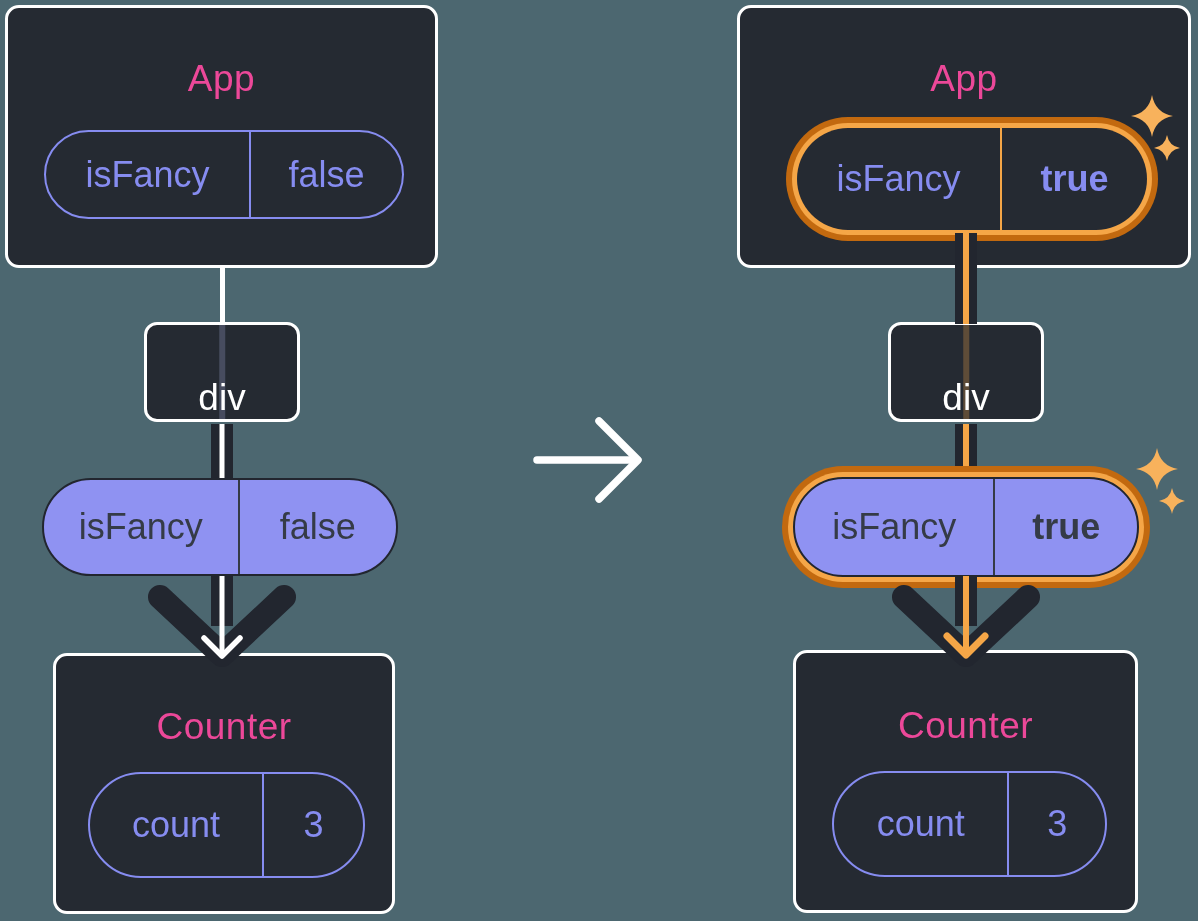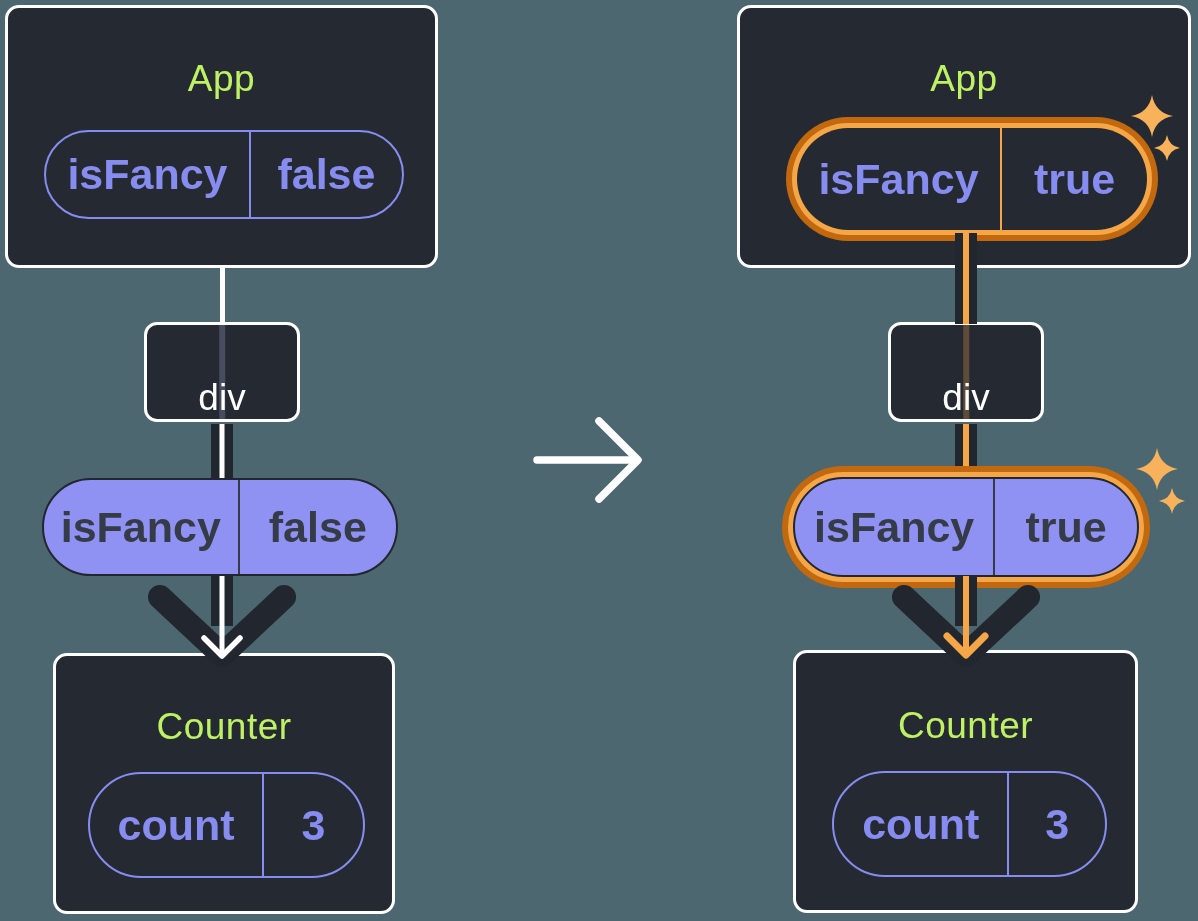--- a/index.html
+++ b/index.html
@@ -8,29 +8,29 @@
     background:var(--background,#4C6770);
     font-family:"Liberation Sans","DejaVu Sans",sans-serif;
   }
   .card{
     position:absolute;background:var(--card,#252A32);
     border:3.5px solid var(--card-border,#fff);
     border-radius:14px;box-sizing:border-box;z-index:1;
   }
   .card-title{
     position:absolute;left:0;right:0;text-align:center;
-    color:#bef264;font-size:37px;font-weight:500;letter-spacing:.5px;
+    color:#ec4899;font-size:37px;font-weight:500;letter-spacing:.5px;
   }
   .pill{
     position:absolute;display:flex;box-sizing:border-box;
     border-radius:60px;overflow:hidden;z-index:2;
   }
   .pill .cell{
     flex:0 0 auto;display:flex;align-items:center;justify-content:center;
-    font-size:43px;box-sizing:border-box;font-weight:bold;
+    font-size:36px;box-sizing:border-box;
   }
   .pill.outline{border:2.5px solid var(--purple,#868CF0);color:var(--purple,#868CF0);}
   .pill.outline .cell+.cell{border-left:2.5px solid var(--purple,#868CF0);}
   .pill.darkface{background:var(--card,#252A32);color:var(--purple,#868CF0);}
   .pill.darkface .cell+.cell{border-left:2.5px solid var(--orange,#F5A647);}
   .pill.filled{
     background:var(--purple-fill,#8F92F2);
     border:2.5px solid var(--dark-line,#22262F);
     color:var(--dark-text,#353B47);
   }

